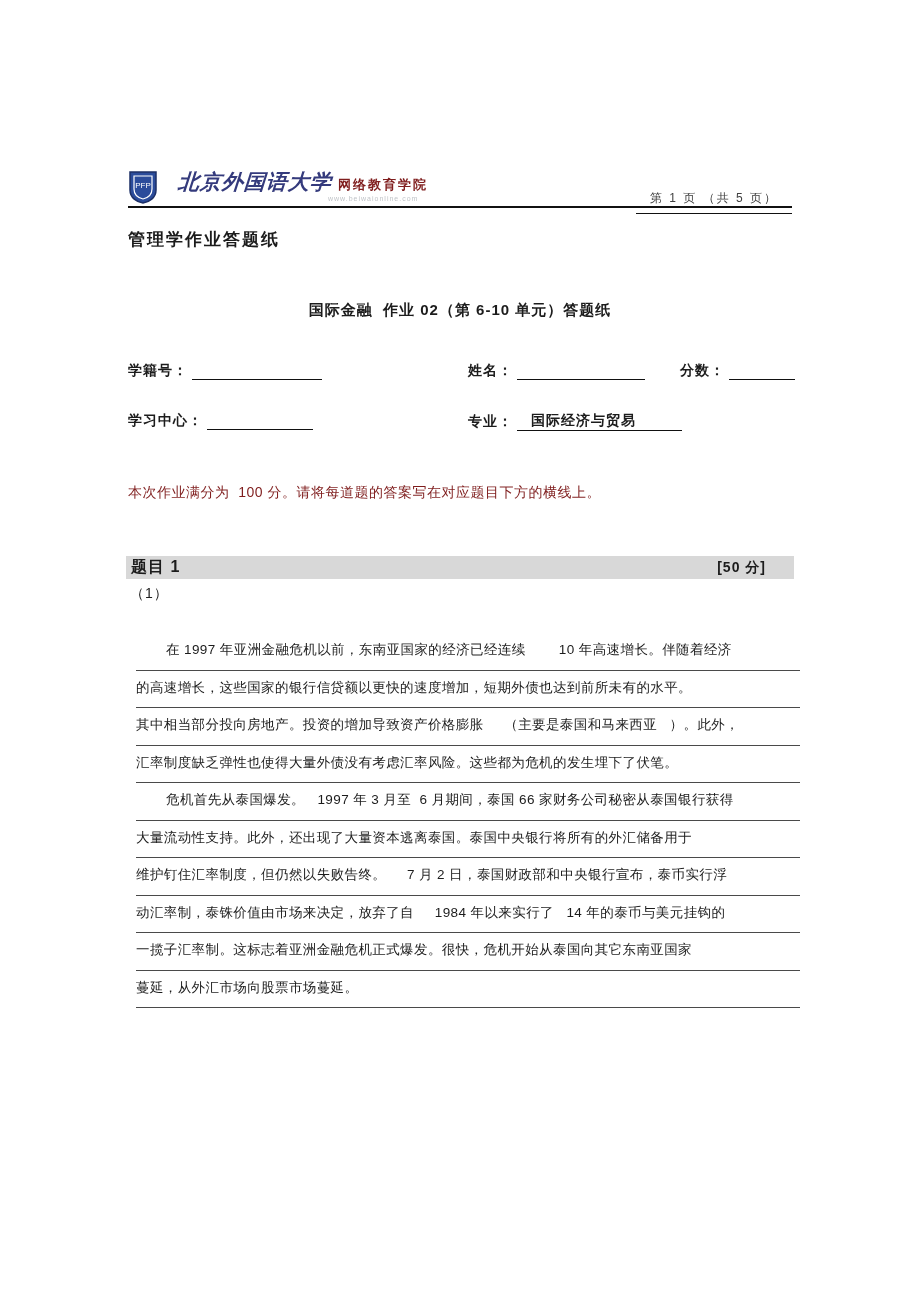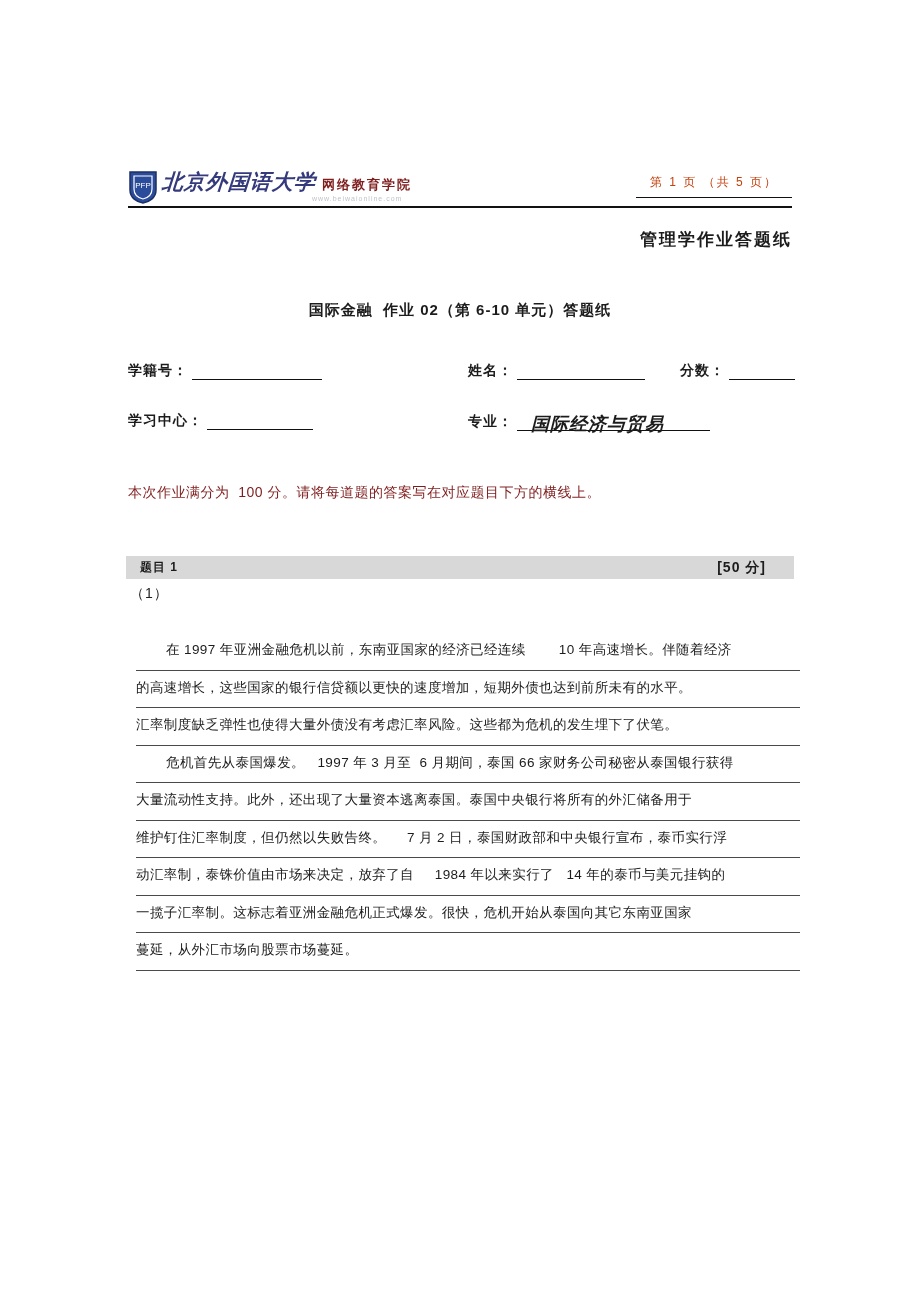--- a/index.html
+++ b/index.html
@@ -12,77 +12,77 @@
     overflow:hidden;
   }
   .doc { position:absolute; left:128px; top:0; width:664px; height:1303px; }
 
   
   .header {
     position:absolute; top:170px; left:0; width:664px; height:38px;
     border-bottom:2px solid #111;
     display:flex; justify-content:space-between; align-items:flex-start;
   }
-  .logo { display:flex; align-items:flex-start; gap:4px; }
+  .logo { display:flex; align-items:flex-start; gap:20px; }
   .logo-emblem { width:30px; height:34px; flex:0 0 auto; }
   .logo-texts { display:flex; flex-direction:column; }
   .logo-row { display:flex; align-items:baseline; gap:6px; }
   .uni-name {
     font-family:"Liberation Serif", serif;
     font-style:italic; font-weight:bold;
     font-size:21px; color:#343a7c; letter-spacing:1px; line-height:24px;
     transform:skewX(-4deg);
   }
   .college-name { font-size:13px; color:#7f1d1d; font-weight:bold; letter-spacing:2px; }
   .logo-url { font-size:7px; color:#c0c4c8; letter-spacing:1px; margin-left:150px; margin-top:1px; }
   .page-num {
-    font-size:12px; letter-spacing:2px; color:#c2410c;
+    font-size:12px; letter-spacing:2px; color:#404040;
     border-bottom:1.5px solid #111;
-    padding:2px 14px 6px 14px; margin-top:2px;
+    padding:2px 14px 6px 14px; margin-top:18px;
   }
 
   
   .doc-title {
     position:absolute; top:228px; left:0; width:664px;
-    text-align:right; font-size:17px; font-weight:bold; letter-spacing:2px;
+    text-align:left; font-size:17px; font-weight:bold; letter-spacing:2px;
   }
   .doc-subtitle {
     position:absolute; top:301px; left:0; width:664px;
     text-align:center; font-size:15px; font-weight:bold; letter-spacing:1px;
     white-space:pre-wrap;
   }
 
   
   .form-row { position:absolute; left:0; width:664px; height:22px; }
   .row1 { top:362px; }
   .row2 { top:412px; }
   .fr-item { position:absolute; top:0; display:flex; align-items:flex-end; }
   .p0 { left:0;text-align:center; } .p1 { left:340px;text-align:right; } .p2 { left:552px; }
   .flabel { font-size:14px; font-weight:bold; letter-spacing:1px; white-space:pre; }
   .uline { display:inline-block; border-bottom:1.5px solid #111; height:17px; margin-left:4px; }
   .w-sid { width:130px; } .w-name { width:128px; } .w-score { width:66px; } .w-center { width:106px; }
   .major-value {
     display:inline-block; border-bottom:1.5px solid #111; height:19px;
-    font-size:18px; font-weight:bold; letter-spacing:1px;
-    padding:0 46px 2px 14px; margin-left:4px; white-space:pre;font-style:italic;
+    font-size:14px; font-weight:bold; letter-spacing:1px;
+    padding:0 46px 2px 14px; margin-left:4px; white-space:pre;
   }
 
   
   .instructions {
     position:absolute; top:484px; left:0; width:664px;
     font-size:14px; color:#7f1d1d; white-space:pre-wrap; letter-spacing:0.5px;
   }
 
   
   .qbar {
     position:absolute; top:556px; left:-2px; width:668px; height:23px;
     background:#d8d8d8;
     display:flex; justify-content:space-between; align-items:center;
   }
-  .qbar-left { font-size:12px; font-weight:bold; padding-left:14px; letter-spacing:1px; }
+  .qbar-left { font-size:16px; font-weight:bold; padding-left:5px; letter-spacing:1px; }
   .qbar-right { font-size:14px; font-weight:bold; padding-right:28px; letter-spacing:1px; }
 
   .part-label { position:absolute; top:585px; left:2px; font-size:14px; letter-spacing:1px; }
   .prompt { position:absolute; top:610px; left:2px; width:660px; font-size:13.5px; letter-spacing:0.5px; }
 
   
   .passage { position:absolute; top:633px; left:8px; width:664px; }
   .passage-line {
     height:37.5px;
     border-bottom:1px solid #4a4a4a;
@@ -150,20 +150,21 @@
   <div class="qbar">
     <span class="qbar-left">题目 1</span>
     <span class="qbar-right">[50 分]</span>
   </div>
 
   <div class="part-label">（1）</div>
 
   <div class="passage">
     <div class="passage-line indent">在 1997 年亚洲金融危机以前，东南亚国家的经济已经连续        10 年高速增长。伴随着经济</div>
     <div class="passage-line">的高速增长，这些国家的银行信贷额以更快的速度增加，短期外债也达到前所未有的水平。</div>
+    <div class="passage-line">其中相当部分投向房地产。投资的增加导致资产价格膨胀     （主要是泰国和马来西亚   ）。此外，</div>
     <div class="passage-line">汇率制度缺乏弹性也使得大量外债没有考虑汇率风险。这些都为危机的发生埋下了伏笔。</div>
     <div class="passage-line indent">危机首先从泰国爆发。   1997 年 3 月至  6 月期间，泰国 66 家财务公司秘密从泰国银行获得</div>
     <div class="passage-line">大量流动性支持。此外，还出现了大量资本逃离泰国。泰国中央银行将所有的外汇储备用于</div>
     <div class="passage-line">维护钉住汇率制度，但仍然以失败告终。     7 月 2 日，泰国财政部和中央银行宣布，泰币实行浮</div>
     <div class="passage-line">动汇率制，泰铢价值由市场来决定，放弃了自     1984 年以来实行了   14 年的泰币与美元挂钩的</div>
     <div class="passage-line">一揽子汇率制。这标志着亚洲金融危机正式爆发。很快，危机开始从泰国向其它东南亚国家</div>
     <div class="passage-line">蔓延，从外汇市场向股票市场蔓延。</div>
   </div>
 
 </div>

